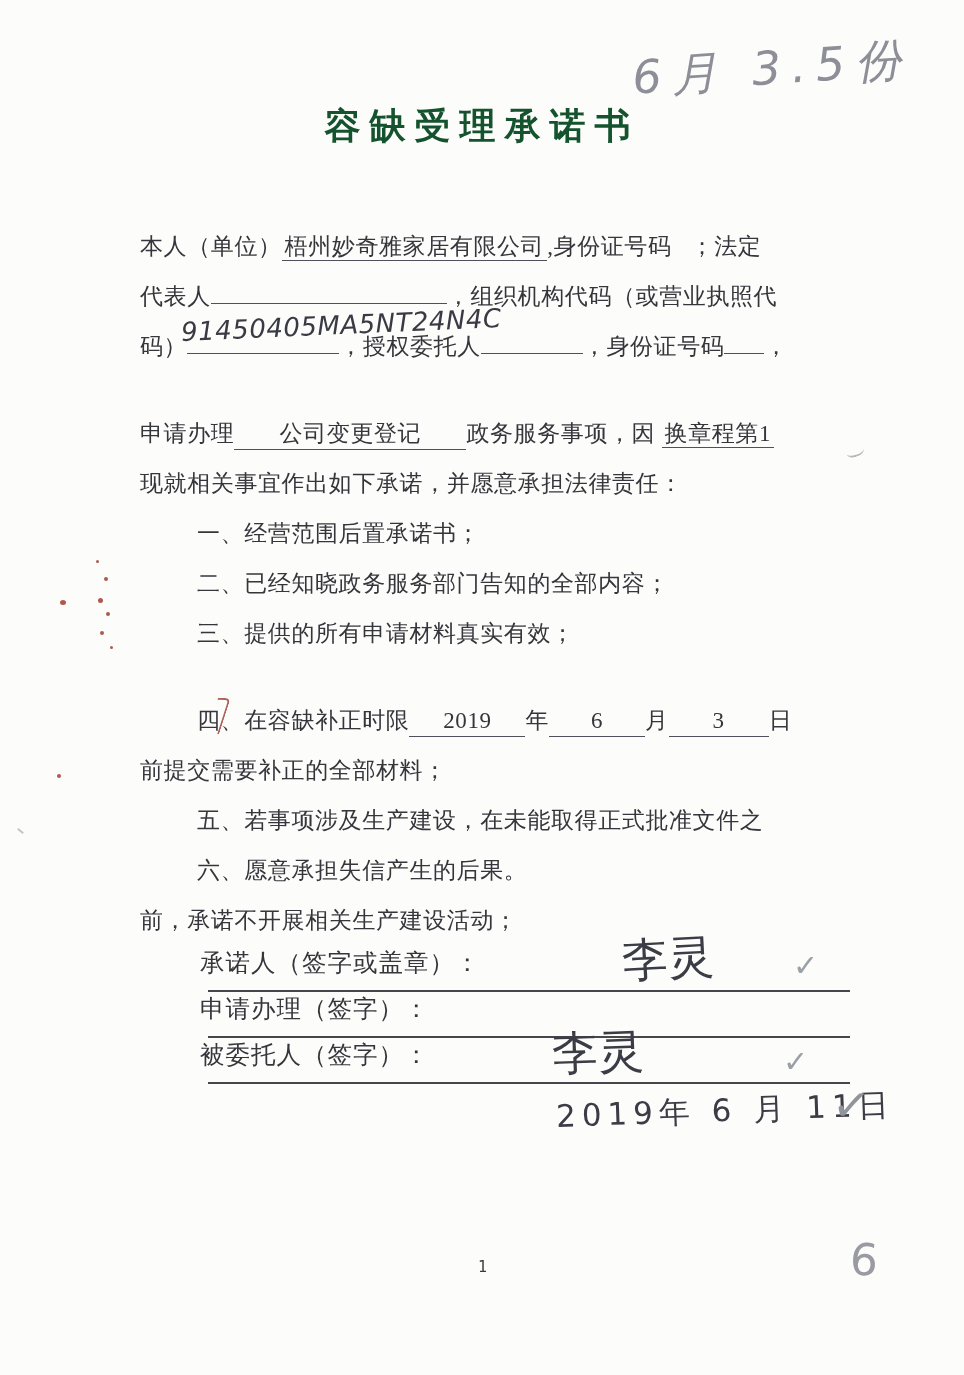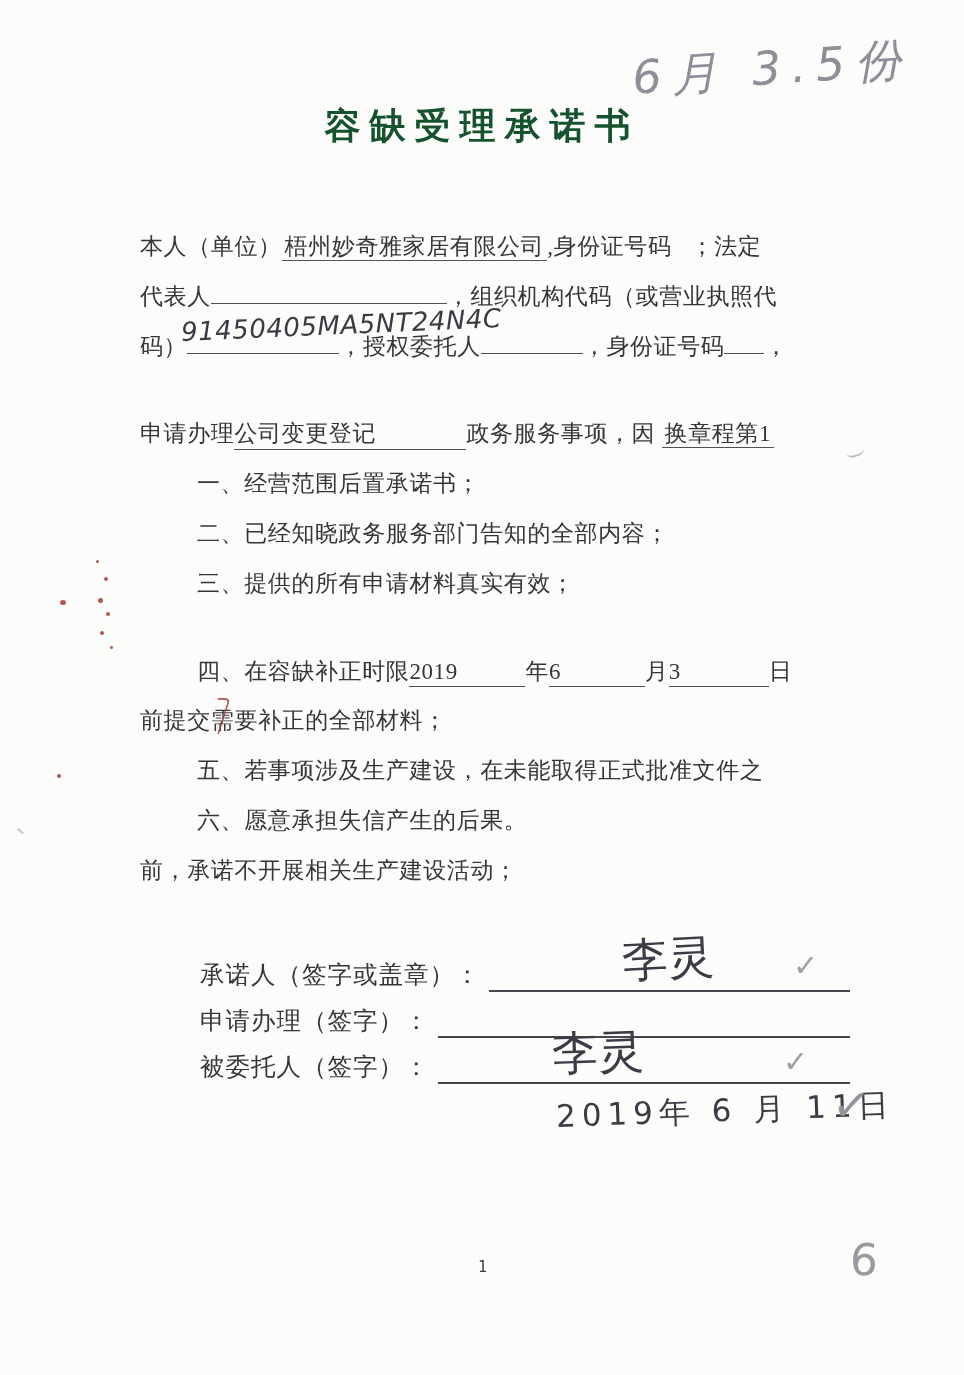--- a/index.html
+++ b/index.html
@@ -22,25 +22,25 @@
   }
   .ln { margin:0; white-space:nowrap; }
   .indent { padding-left:57px; }
   .ul { border-bottom:1.7px solid #50505a; padding:0 3px 1px 3px; }
   .blank {
     display:inline-block; border-bottom:1.7px solid #50505a;
     height:1.05em; vertical-align:baseline;
   }
   .fill {
     display:inline-block; border-bottom:1.7px solid #50505a;
-    text-align:left; vertical-align:baseline; line-height:1.3;margin-top:48px;
+    text-align:center; vertical-align:baseline; line-height:1.3;margin-top:48px;
   }
   
   .sigblock { position:absolute; left:200px; top:946px; width:650px; font-size:24.5px; }
-  .sigrow { display:flex; align-items:flex-end; height:46px; }
+  .sigrow { display:flex; height:46px;flex-direction:column; }
   .siglabel { white-space:nowrap; letter-spacing:1px; padding-bottom:1px; }
   .sigline { flex:1; border-bottom:2px solid #46464c; margin-left:8px; }
   
   .hw {
     position:absolute; font-family:"DejaVu Sans","Liberation Sans",sans-serif;
     color:#41414b; white-space:nowrap;
   }
   .hw-scribble { top:38px; left:632px; font-size:46px; color:#8e8e98;
     transform:rotate(-4deg); font-style:italic; letter-spacing:10px; }
   .hw-orgcode { top:310px; left:181px; font-size:26px; font-style:italic;
@@ -86,20 +86,21 @@
   <div class="body">
     <p class="ln"><span>本人（单位）</span><span class="ul">梧州妙奇雅家居有限公司</span><span>,身份证号码&nbsp;&nbsp;&nbsp;；法定</span></p>
 
     <p class="ln"><span>代表人</span><span class="blank" style="width:236px"></span><span>，组织机构代码（或营业执照代</span></p>
 
     <p class="ln"><span>码）</span><span class="blank" style="width:152px"></span><span>，授权委托人</span><span class="blank" style="width:102px"></span><span>，身份证号码</span><span class="blank" style="width:40px"></span><span>，</span></p>
 
     <p class="ln"><span>申请办理</span><span class="fill" style="min-width:232px">公司变更登记</span><span>政务服务事项，因&nbsp;</span><span class="ul">换章程第1</span></p>
 
 
+    <p class="ln">现就相关事宜作出如下承诺，并愿意承担法律责任：</p>
 
     <p class="ln indent">一、经营范围后置承诺书；</p>
     <p class="ln indent">二、已经知晓政务服务部门告知的全部内容；</p>
     <p class="ln indent">三、提供的所有申请材料真实有效；</p>
 
     <p class="ln indent"><span>四、在容缺补正时限</span><span class="fill" style="min-width:116px">2019</span><span>年</span><span class="fill" style="min-width:96px">6</span><span>月</span><span class="fill" style="min-width:100px">3</span><span>日</span></p>
 
     <p class="ln">前提交需要补正的全部材料；</p>
     <p class="ln indent">五、若事项涉及生产建设，在未能取得正式批准文件之</p>
     <p class="ln indent">六、愿意承担失信产生的后果。</p>

